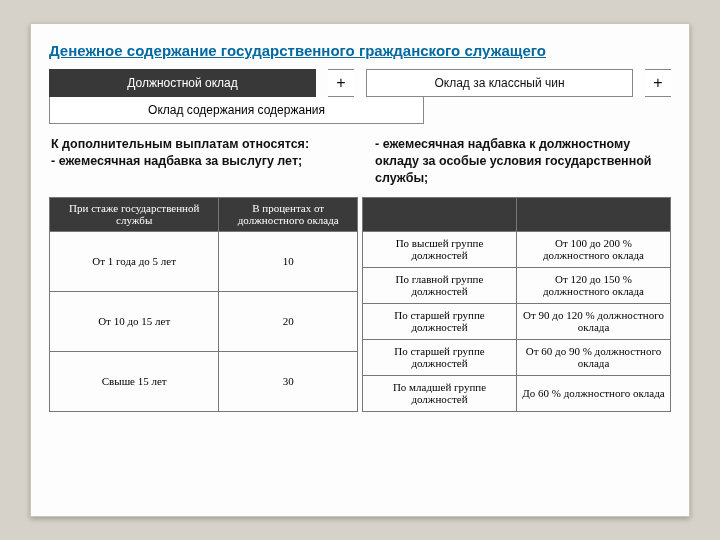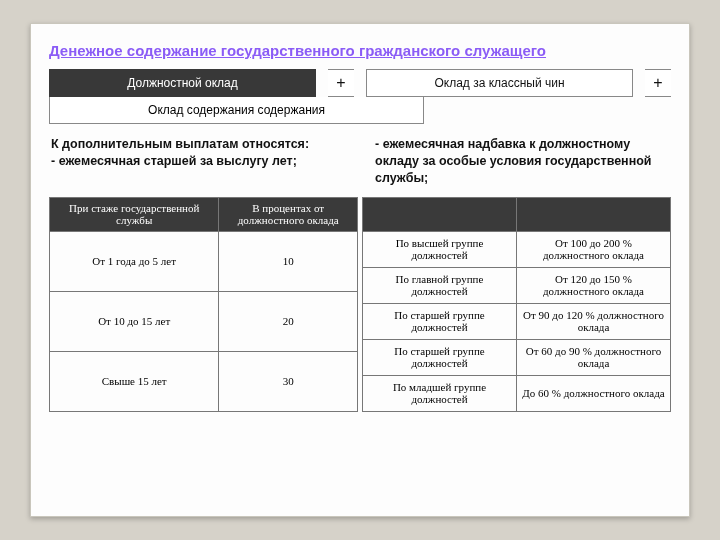--- a/index.html
+++ b/index.html
@@ -16,21 +16,21 @@
     height: 494px;
     background: #fdfdfd;
     border: 1px solid #c9c6bc;
     box-shadow: 0 2px 5px rgba(0,0,0,0.25);
     padding: 18px 18px 10px 18px;
     position: relative;
   }
   .title {
     font-size: 15px;
     font-weight: bold;
-    color: #8b5cf6;
+    color: #0369a1;
     text-decoration: underline;
     margin-bottom: 10px;
   }
   .formula {
     display: flex;
     align-items: stretch;
     gap: 12px;
     width: 100%;
   }
   .formula .box {
@@ -128,21 +128,21 @@
     <div class="box">Оклад за классный чин</div>
     <div class="plus-cell">+</div>
   </div>
   <div class="subrow">
     <div class="wide">Оклад содержания содержания</div>
     <div class="spacer"></div>
   </div>
 
   <div class="two-col">
     <div style="white-space:pre-line">К дополнительным выплатам относятся:
-- ежемесячная старшей за выслугу лет;</div>
+- ежемесячная надбавка за выслугу лет;</div>
     <div>- ежемесячная надбавка к должностному окладу за особые условия государственной службы;</div>
   </div>
 
   <div class="tables">
 
     <table class="t-left">
       <colgroup>
           <col class="c1">
           <col class="c2">
         </colgroup>

